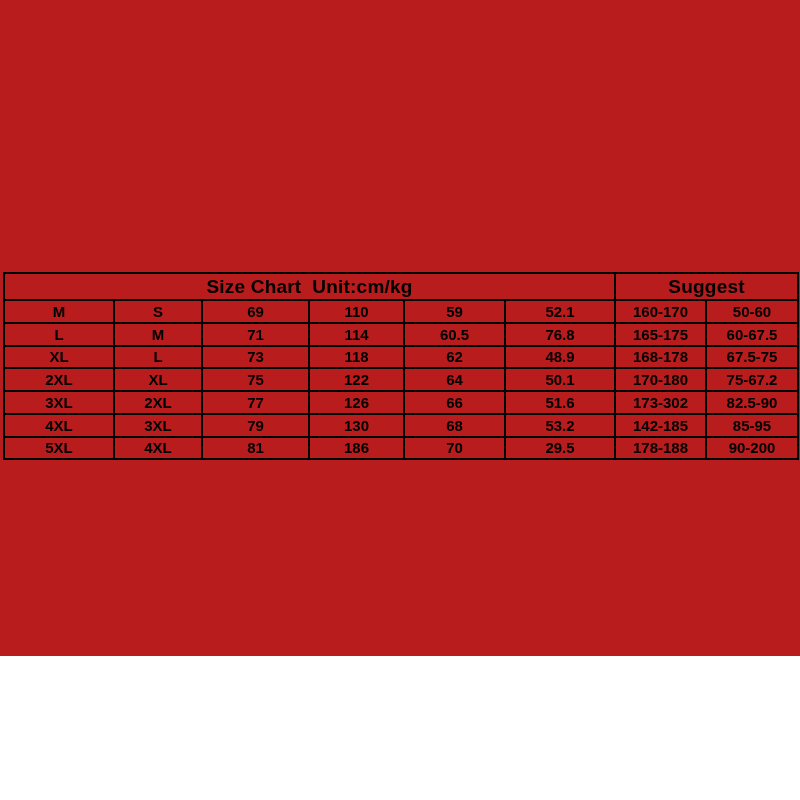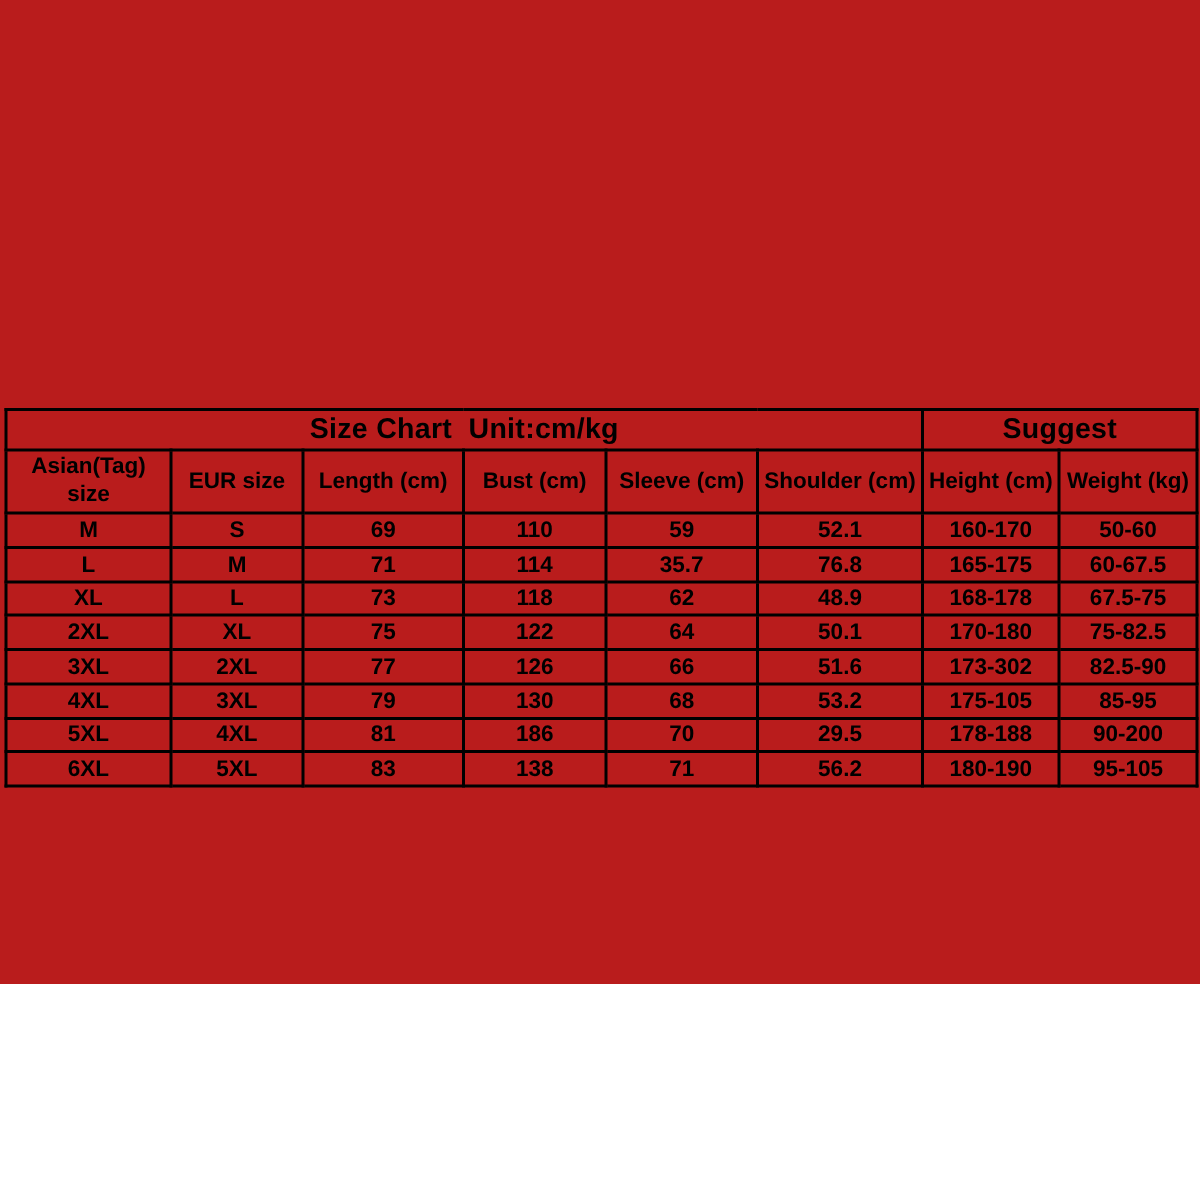--- a/index.html
+++ b/index.html
@@ -73,49 +73,38 @@
         <col style="width:101px">
         <col style="width:110px">
         <col style="width:91px">
         <col style="width:92px">
       </colgroup>
       <thead>
         <tr class="title-row">
           <th colspan="6" class="chart-title-cell">Size Chart  Unit:cm/kg</th>
           <th colspan="2">Suggest</th>
         </tr>
-        <tr class="header-row">
-          <th>Asian(Tag)
-size</th>
-          <th>EUR size</th>
-          <th>Length (cm)</th>
-          <th>Bust (cm)</th>
-          <th>Sleeve (cm)</th>
-          <th>Shoulder (cm)</th>
-          <th>Height (cm)</th>
-          <th>Weight (kg)</th>
-        </tr>
       </thead>
       <tbody>
           <tr>
             <td>M</td>
             <td>S</td>
             <td>69</td>
             <td>110</td>
             <td>59</td>
             <td>52.1</td>
             <td>160-170</td>
             <td>50-60</td>
           </tr>
           <tr>
             <td>L</td>
             <td>M</td>
             <td>71</td>
             <td>114</td>
-            <td>35.7</td>
+            <td>60.5</td>
             <td>76.8</td>
             <td>165-175</td>
             <td>60-67.5</td>
           </tr>
           <tr>
             <td>XL</td>
             <td>L</td>
             <td>73</td>
             <td>118</td>
             <td>62</td>
@@ -124,58 +113,48 @@
             <td>67.5-75</td>
           </tr>
           <tr>
             <td>2XL</td>
             <td>XL</td>
             <td>75</td>
             <td>122</td>
             <td>64</td>
             <td>50.1</td>
             <td>170-180</td>
-            <td>75-82.5</td>
+            <td>75-67.2</td>
           </tr>
           <tr>
             <td>3XL</td>
             <td>2XL</td>
             <td>77</td>
             <td>126</td>
             <td>66</td>
             <td>51.6</td>
             <td>173-302</td>
             <td>82.5-90</td>
           </tr>
           <tr>
             <td>4XL</td>
             <td>3XL</td>
             <td>79</td>
             <td>130</td>
             <td>68</td>
             <td>53.2</td>
-            <td>175-105</td>
+            <td>142-185</td>
             <td>85-95</td>
           </tr>
           <tr>
             <td>5XL</td>
             <td>4XL</td>
             <td>81</td>
             <td>186</td>
             <td>70</td>
             <td>29.5</td>
             <td>178-188</td>
             <td>90-200</td>
           </tr>
-          <tr>
-            <td>6XL</td>
-            <td>5XL</td>
-            <td>83</td>
-            <td>138</td>
-            <td>71</td>
-            <td>56.2</td>
-            <td>180-190</td>
-            <td>95-105</td>
-          </tr>
         </tbody>
     </table>
   </div>
 </div>
 
 </body></html>

